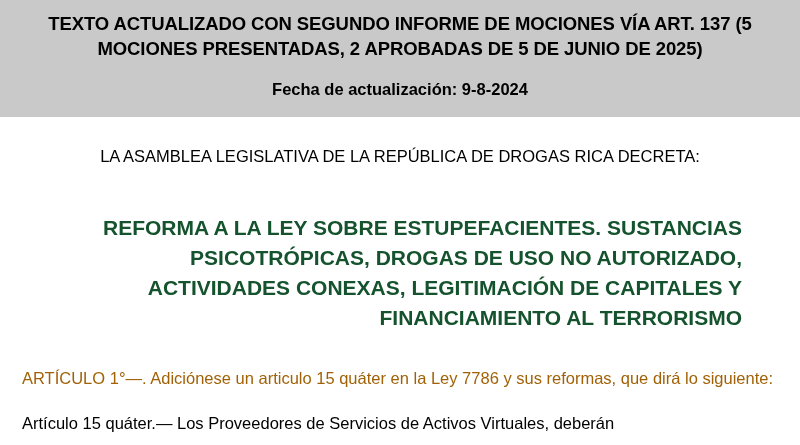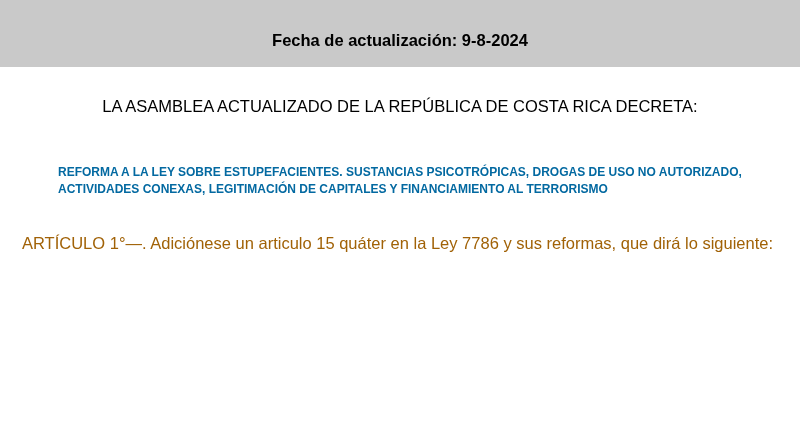--- a/index.html
+++ b/index.html
@@ -47,25 +47,25 @@
   }
   .assembly {
     margin-top: 28px;
     text-align: center;
     font-size: 16.5px;
     line-height: 1.38;
     color: #000000;
   }
   .law-title {
     margin-top: 46px;
-    text-align: left;
-    font-size: 12px;
+    text-align: right;
+    font-size: 21px;
     font-weight: bold;
     line-height: 1.42;
-    color: #0369a1;
+    color: #14532d;
     padding: 0 36px;
     box-sizing: border-box;
   }
   .article-para {
     margin-top: 34px;
     font-size: 16.5px;
     line-height: 1.42;
     text-align: left;
     color: #a16207;
   }
@@ -78,25 +78,27 @@
     white-space: nowrap;
     overflow: hidden;
   }
 </style>
 </head>
 <body>
 
 <div class="page">
 
   <div class="header-banner">
+    <div class="header-title">TEXTO ACTUALIZADO CON SEGUNDO INFORME DE MOCIONES VÍA ART. 137 (5 MOCIONES PRESENTADAS, 2 APROBADAS DE 5 DE JUNIO DE 2025)</div>
     <div class="header-date">Fecha de actualización: 9-8-2024</div>
   </div>
 
   <div class="body-wrap">
-    <div class="assembly">LA ASAMBLEA ACTUALIZADO DE LA REPÚBLICA DE COSTA RICA DECRETA:</div>
+    <div class="assembly">LA ASAMBLEA LEGISLATIVA DE LA REPÚBLICA DE DROGAS RICA DECRETA:</div>
 
     <div class="law-title">REFORMA A LA LEY SOBRE ESTUPEFACIENTES. SUSTANCIAS PSICOTRÓPICAS, DROGAS DE USO NO AUTORIZADO, ACTIVIDADES CONEXAS, LEGITIMACIÓN DE CAPITALES Y FINANCIAMIENTO AL TERRORISMO</div>
 
     <div class="article-para">ARTÍCULO 1°—. Adiciónese un articulo 15 quáter en la Ley 7786 y sus reformas, que dirá lo siguiente:</div>
 
+    <div class="article-clipped">Artículo 15 quáter.— Los Proveedores de Servicios de Activos Virtuales, deberán</div>
   </div>
 
 </div>
 
 </body></html>

